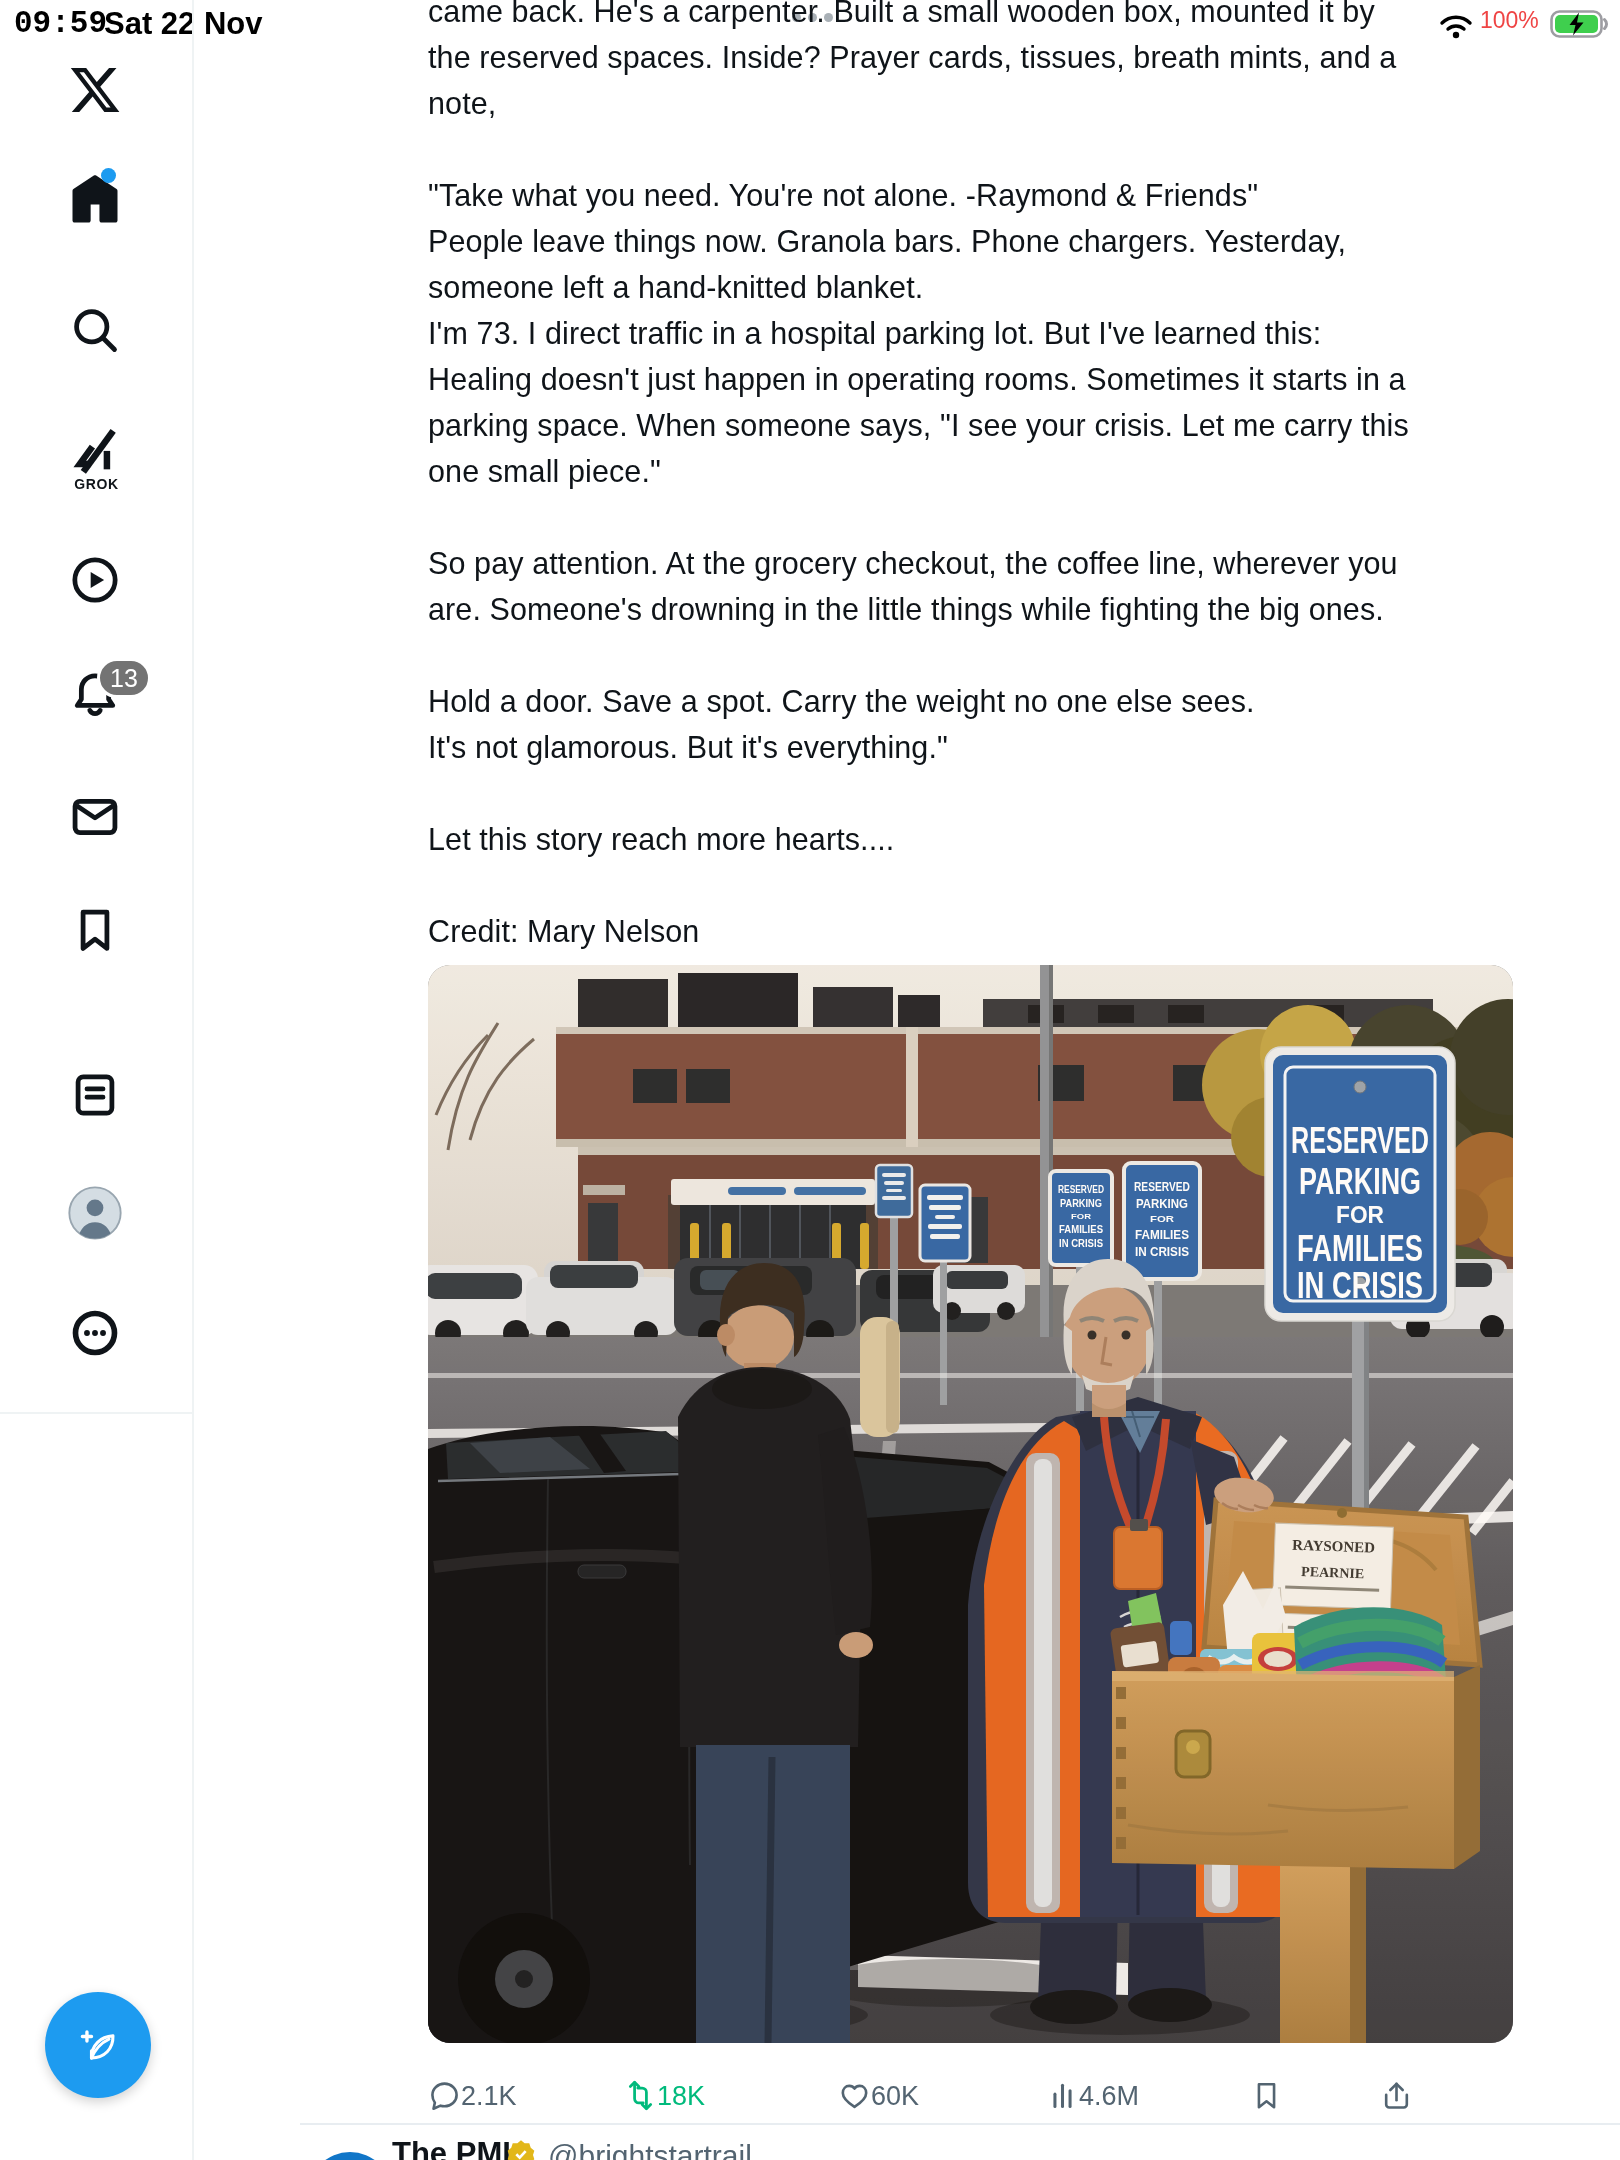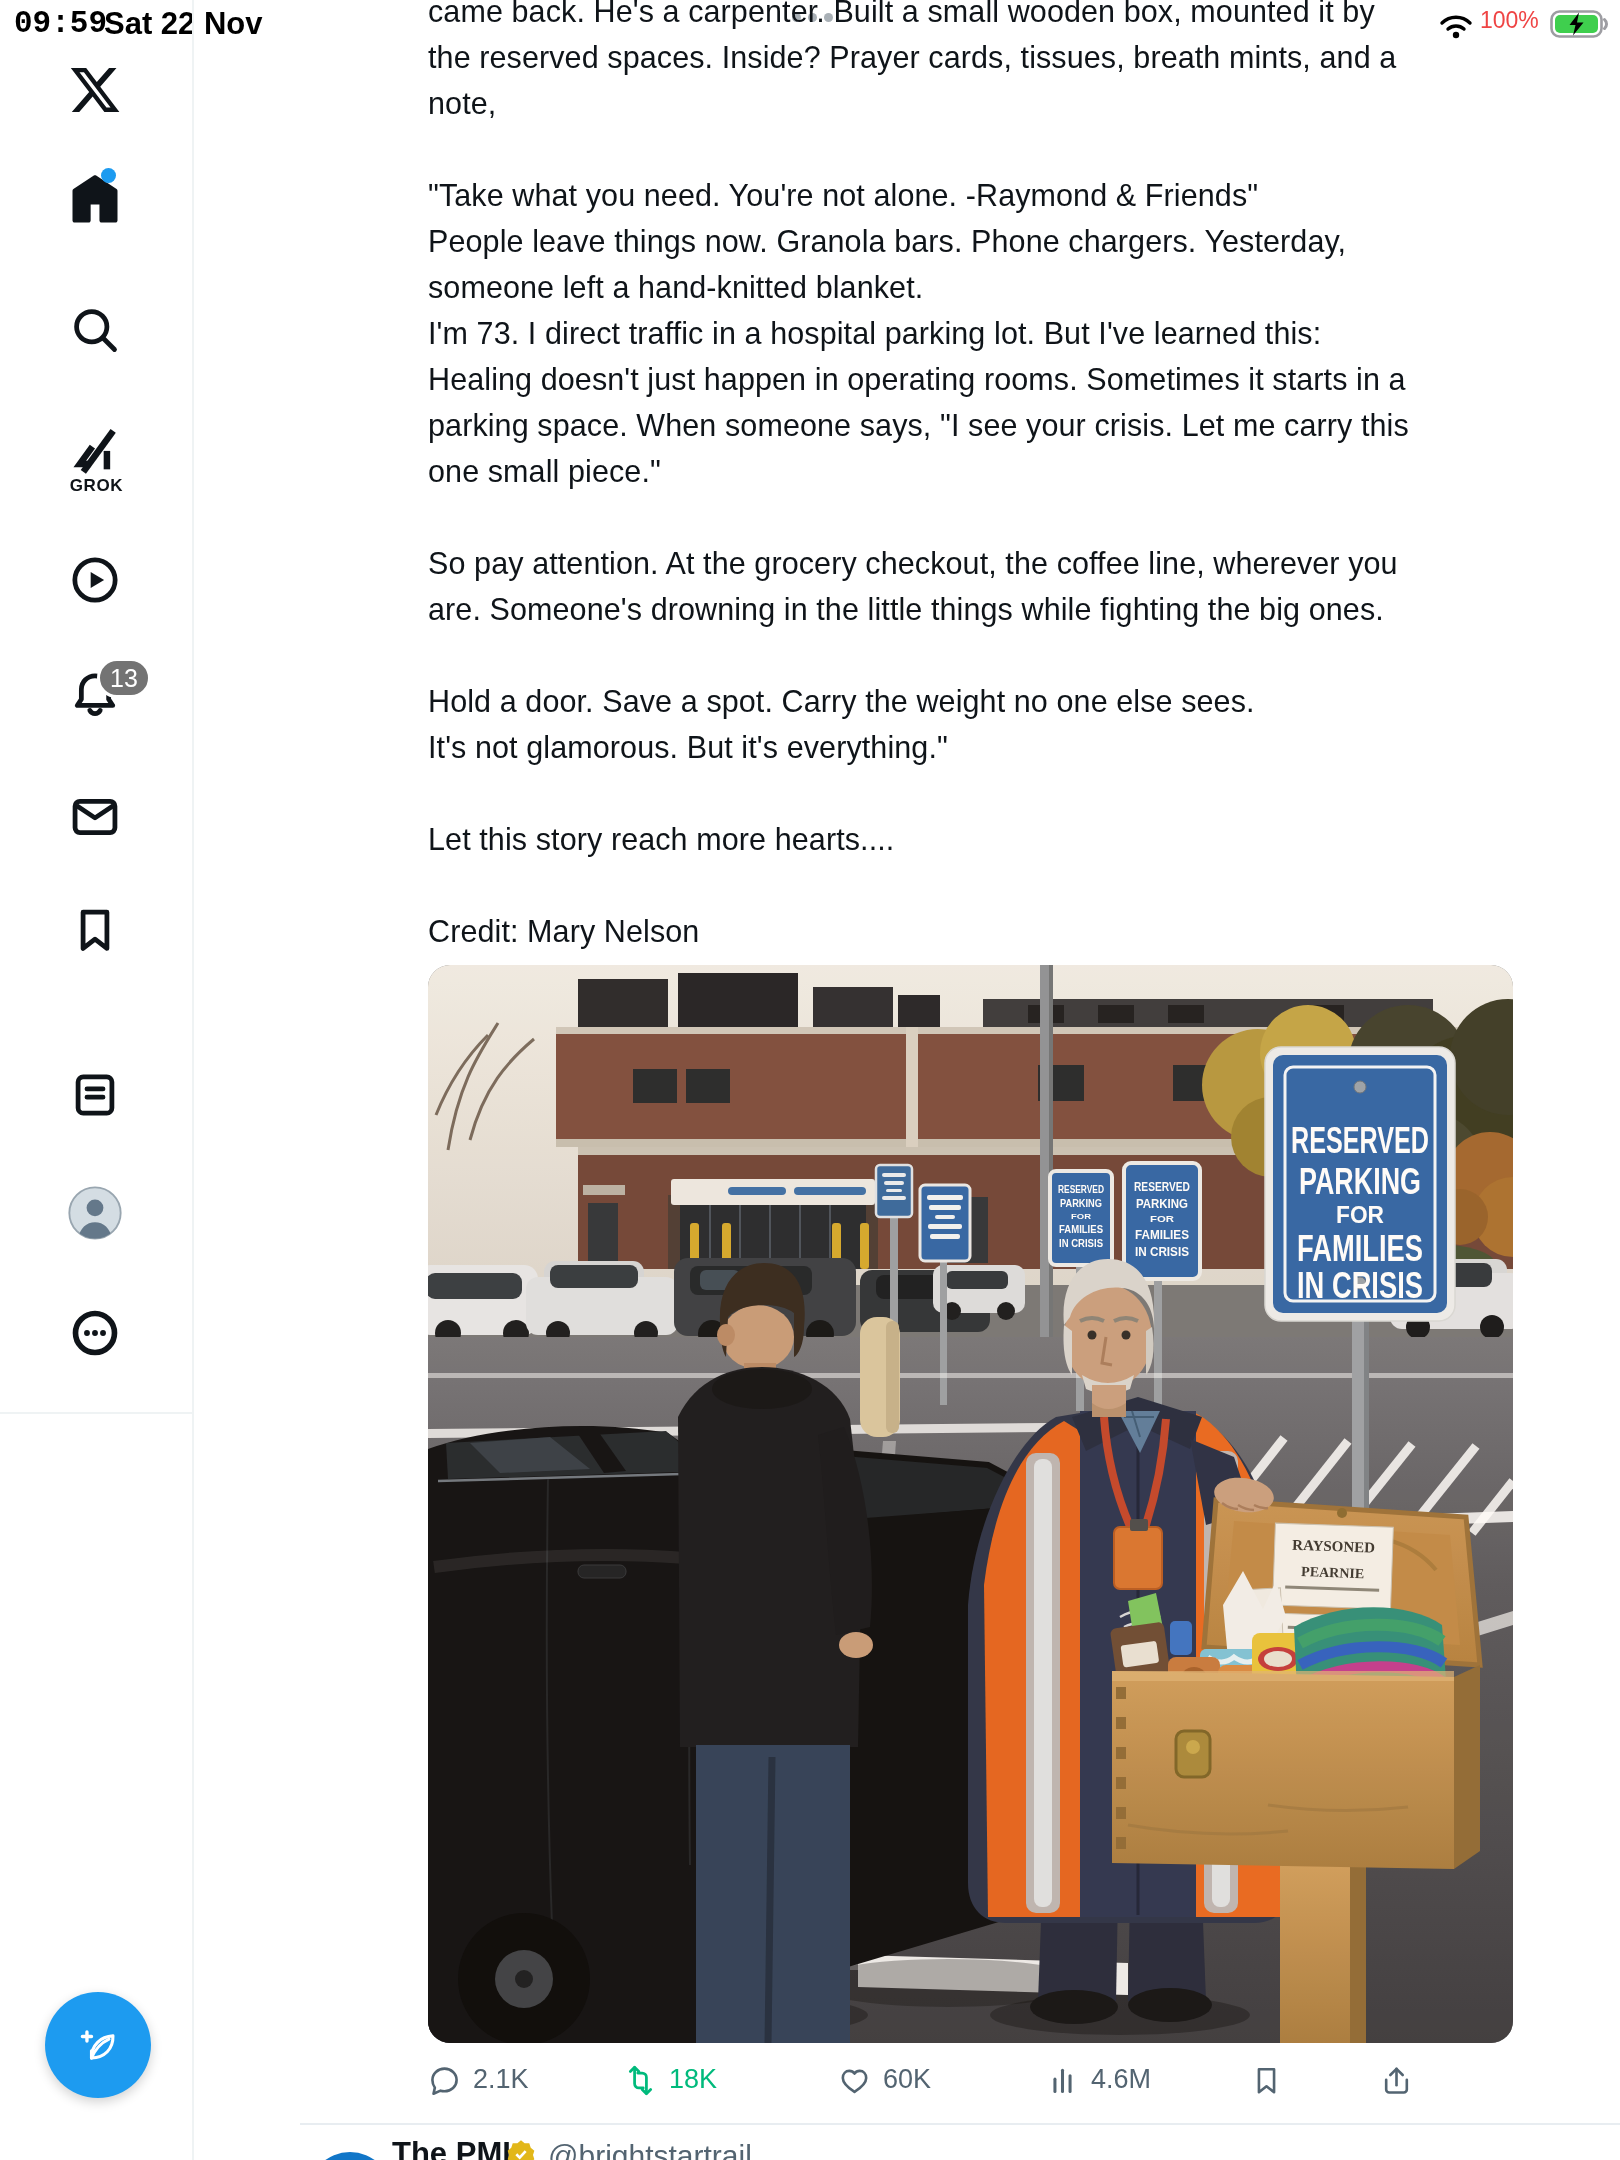--- a/index.html
+++ b/index.html
@@ -15,40 +15,40 @@
   .st-batt   { position:absolute; left:1550px; top:9px; }
   .top-dots  { position:absolute; left:792px; top:13px; display:flex; gap:7px; }
   .top-dots i{ width:9px; height:9px; border-radius:50%; background:#a9b0b6; }
 
   
   .v-divider { position:absolute; left:192px; top:0; width:2px; height:2160px; background:#eff3f4; }
   .h-divider-sb { position:absolute; left:0; top:1412px; width:193px; height:2px; background:#eff3f4; }
   .sb-item { position:absolute; left:63px; width:64px; height:64px; display:flex;
              align-items:center; justify-content:center; }
   .grok-label { position:absolute; left:0; top:476px; width:193px; text-align:center;
-                font-size:17px; font-weight:700; letter-spacing:0.6px; color:#0f1419; }
+                font-size:14px; font-weight:700; letter-spacing:0.6px; color:#0f1419; }
   .notif-badge { position:absolute; left:97px; top:658px; min-width:48px; height:40px;
                  background:#737373; border-radius:22px; color:#fff; font-size:25px; font-weight:500;
                  display:flex; align-items:center; justify-content:center; padding:0 10px;
                  border:3px solid #fff; }
   .home-dot { position:absolute; left:101px; top:168px; width:15px; height:15px;
               border-radius:50%; background:#1d9bf0; }
   .fab { position:absolute; left:45px; top:1992px; width:106px; height:106px; border-radius:50%;
          background:#1d9bf0; display:flex; align-items:center; justify-content:center;
          box-shadow:0 4px 12px rgba(0,0,0,0.18); }
 
   
   .tweet-body { position:absolute; left:428px; top:-12px; width:1150px;
                 font-size:30.5px; line-height:46px; color:#0f1419; white-space:pre; letter-spacing:0.1px; }
   .tweet-photo { position:absolute; left:428px; top:965px; width:1085px; height:1078px;
                  border-radius:22px; overflow:hidden; background:#777; }
 
   
   .action-bar { position:absolute; left:428px; top:2056px; width:1090px; height:56px; }
-  .act { position:absolute; top:8px; height:56px; display:flex; align-items:flex-start; gap:12px; }
+  .act { position:absolute; top:0; height:56px; display:flex; align-items:flex-end; }
   .act .cnt { font-size:27px; color:#536471; }
   .act.green .cnt { color:#00ba7c; }
 
   
   .row-divider { position:absolute; left:300px; top:2123px; width:1320px; height:2px; background:#e8edf1; }
   .nt-avatar { position:absolute; left:308px; top:2152px; width:84px; height:84px;
                border-radius:50%; background:#1176c8; }
   .nt-name { position:absolute; left:392px; top:2136px; font-size:31px; font-weight:700; color:#0f1419; }
   .nt-badge { position:absolute; left:505px; top:2138px; }
   .nt-handle { position:absolute; left:548px; top:2139px; font-size:30px; color:#536471; }

